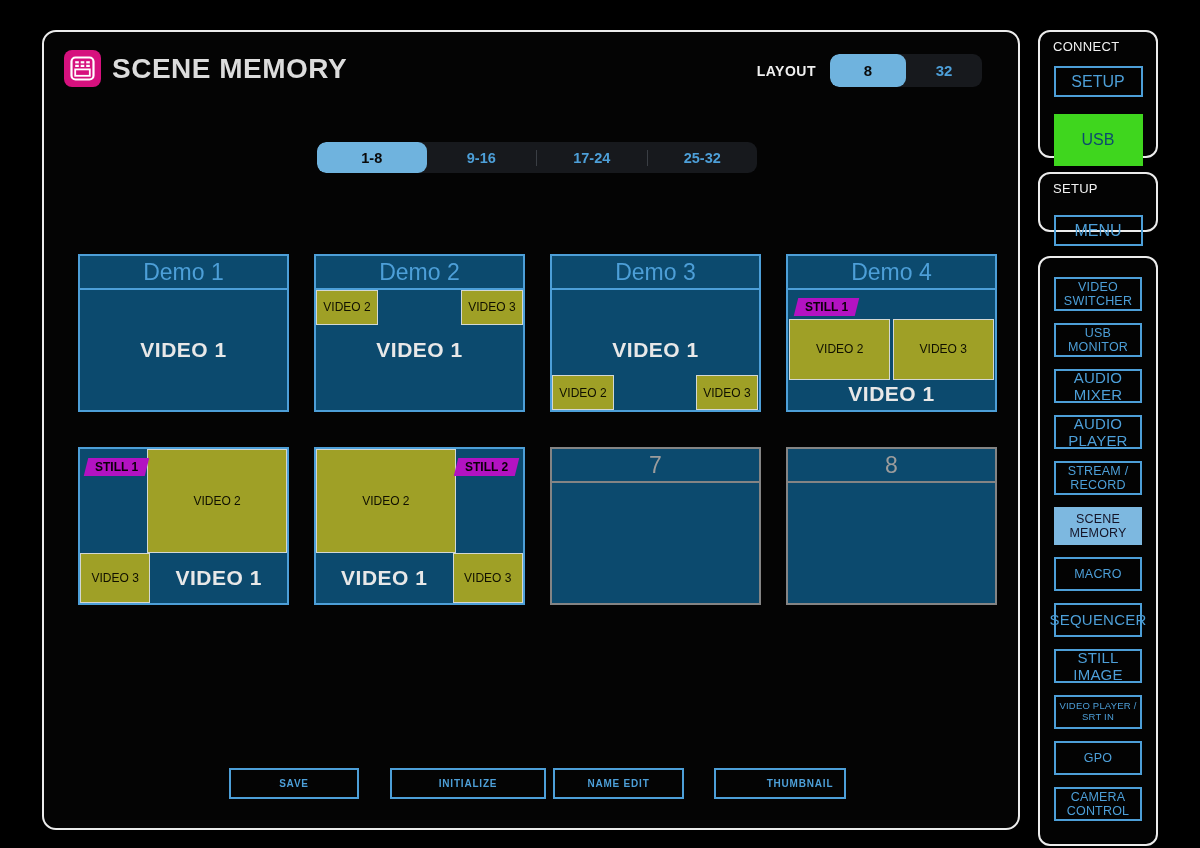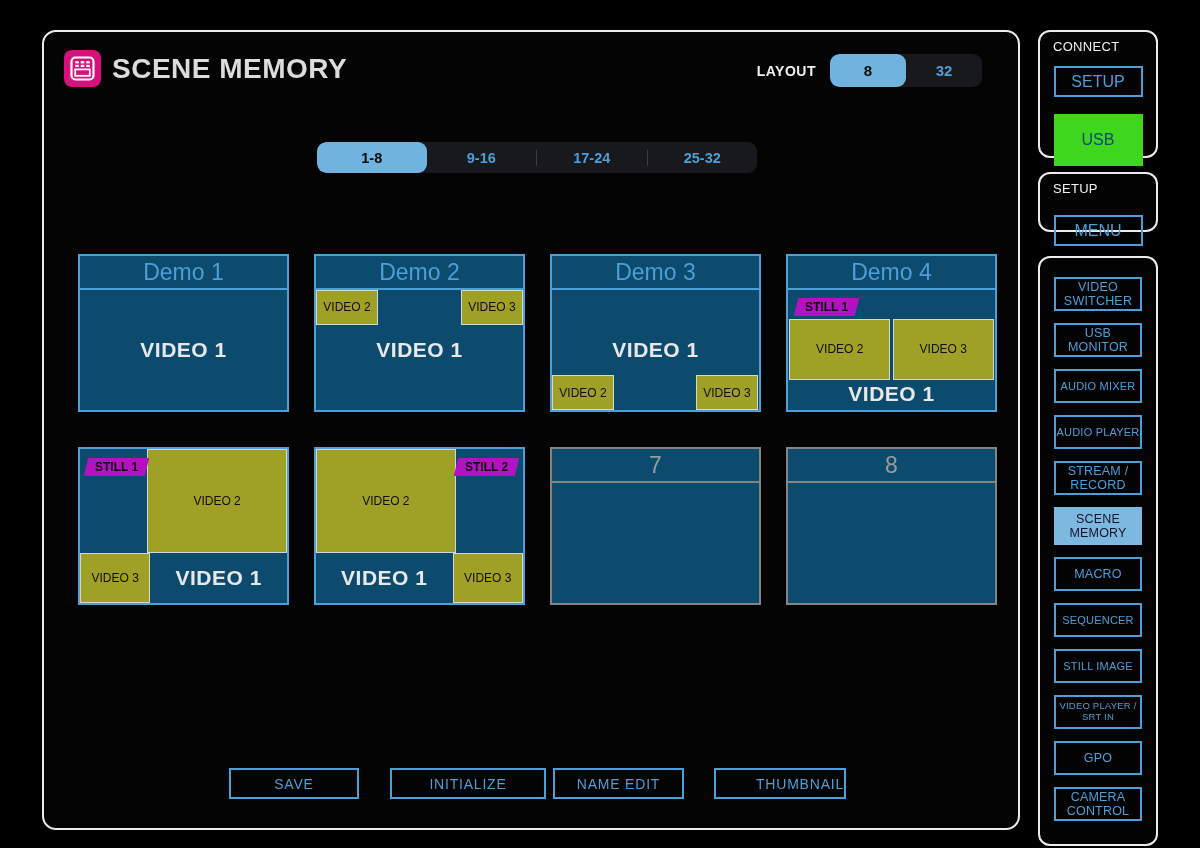--- a/index.html
+++ b/index.html
@@ -82,21 +82,21 @@
     transform: skewX(-14deg); z-index: 3;
   }
   .el-badge span {
     transform: skewX(14deg); font-size: 12px; font-weight: bold; color: #0a0008; white-space: nowrap;
   }
 
   
   .actions { position: absolute; left: 0; top: 736px; width: 100%; height: 32px; }
   .action-btn {
     position: absolute; height: 31px; border: 2px solid var(--accent); background: transparent;
-    color: var(--accent); font-size: 14px; letter-spacing: 0.8px; font-weight: 400;
+    color: var(--accent); font-size: 10px; letter-spacing: 0.8px; font-weight: 700;
     display: flex; align-items: center; justify-content: center; cursor: pointer;
     font-family: inherit;
   }
 
   
   .side-box {
     position: absolute; left: 1038px; width: 120px;
     border: 2px solid var(--panel-border); border-radius: 12px; background: #030303;
   }
   .side-box-label { font-size: 13px; color: #f2f2f2; margin: 7px 0 0 13px; letter-spacing: 0.3px; }
@@ -115,21 +115,21 @@
     color: #0c4a6e; font-size: 16px; display: flex; align-items: center; justify-content: center;
     cursor: pointer; font-family: inherit; font-weight: 400;
   }
   .setup-box .blue-btn { margin-top: 19px; }
   .nav-list { display: flex; flex-direction: column; gap: 12px; padding: 19px 14px 0; }
   .nav-btn {
     flex: none; height: 34px; border: 2px solid var(--accent); color: var(--accent);
     display: flex; align-items: center; justify-content: center; text-align: center;
     font-size: 12.5px; font-weight: 400; line-height: 1.15; cursor: pointer; letter-spacing: 0.2px;
   }
-  .nav-btn.small { font-size: 11px; }
+  .nav-btn.small { font-size: 15px; }
   .nav-btn.tiny { font-size: 9.5px; }
   .nav-btn.selected { background: #7db8e0; color: #141428; border-color: #7db8e0; height: 38px; }
 </style>
 </head>
 <body>
 
 <div class="main-panel">
 
   <div class="app-icon">
     <svg width="27" height="27" viewBox="0 0 27 27">

